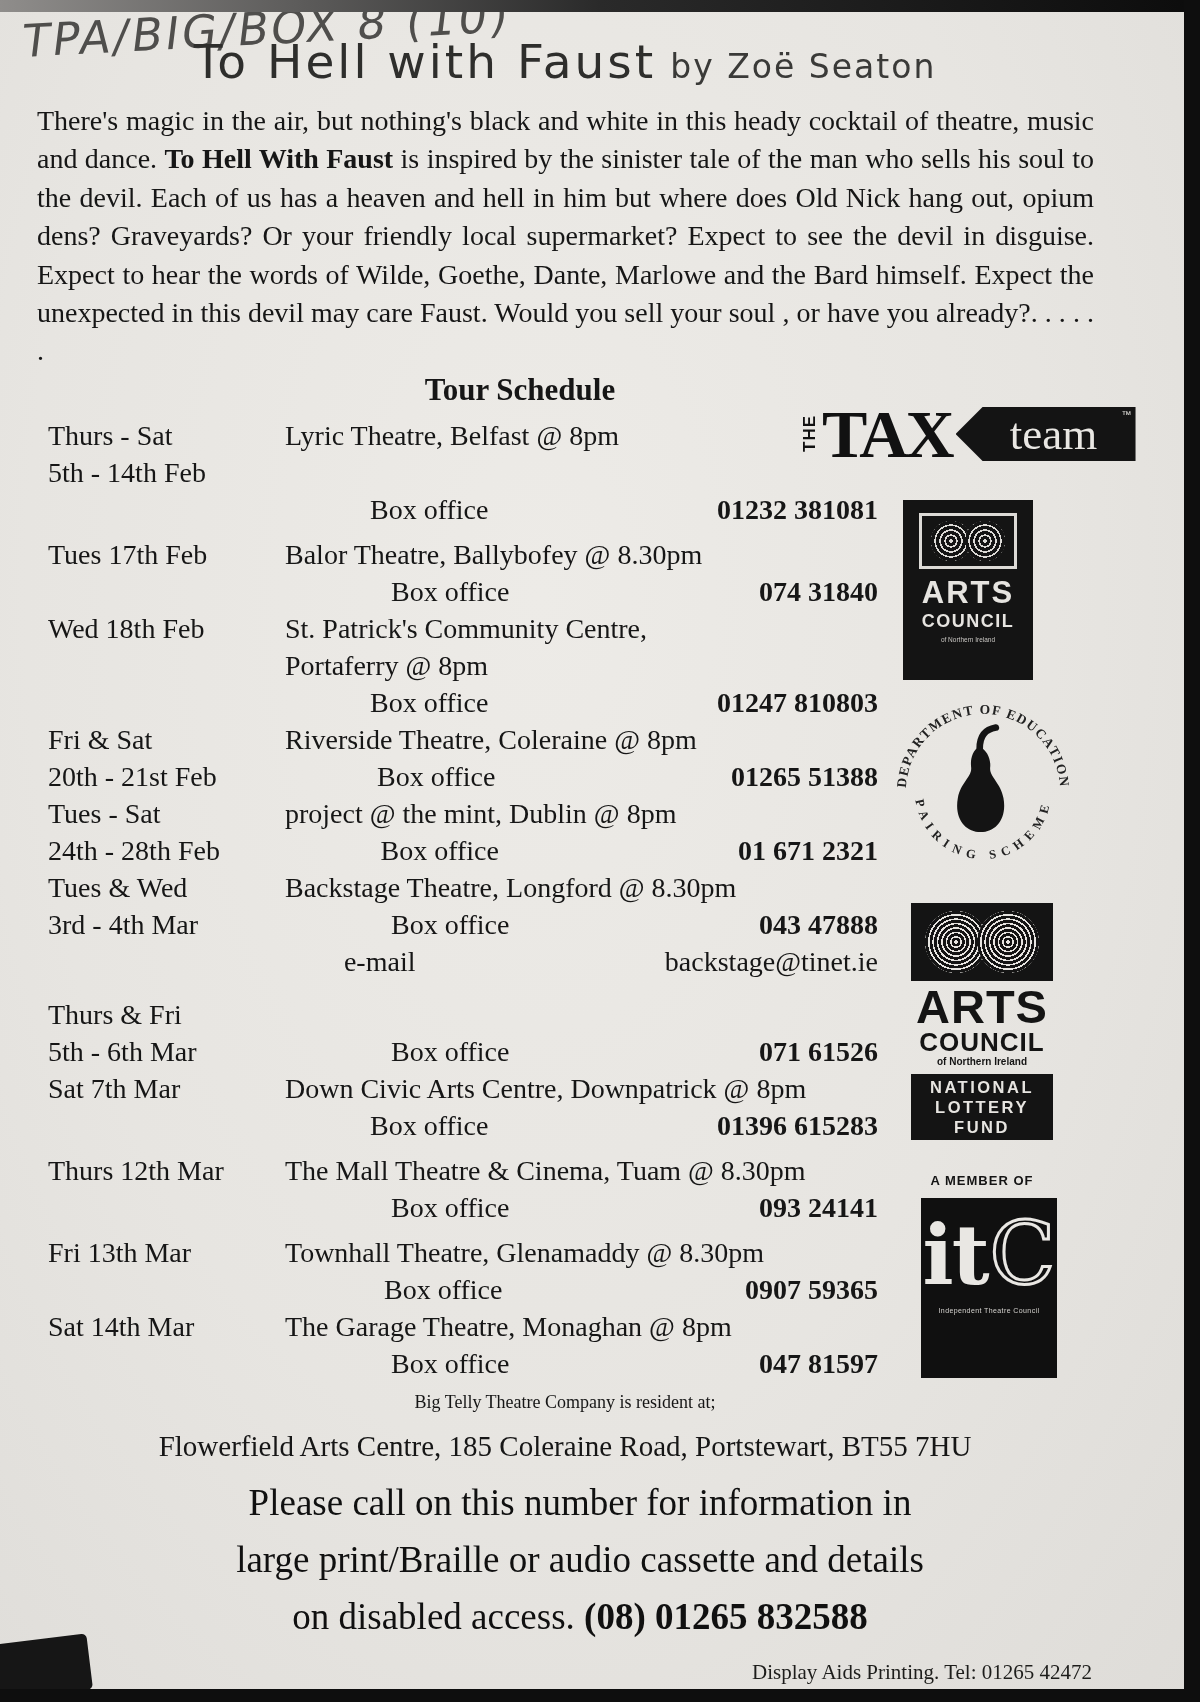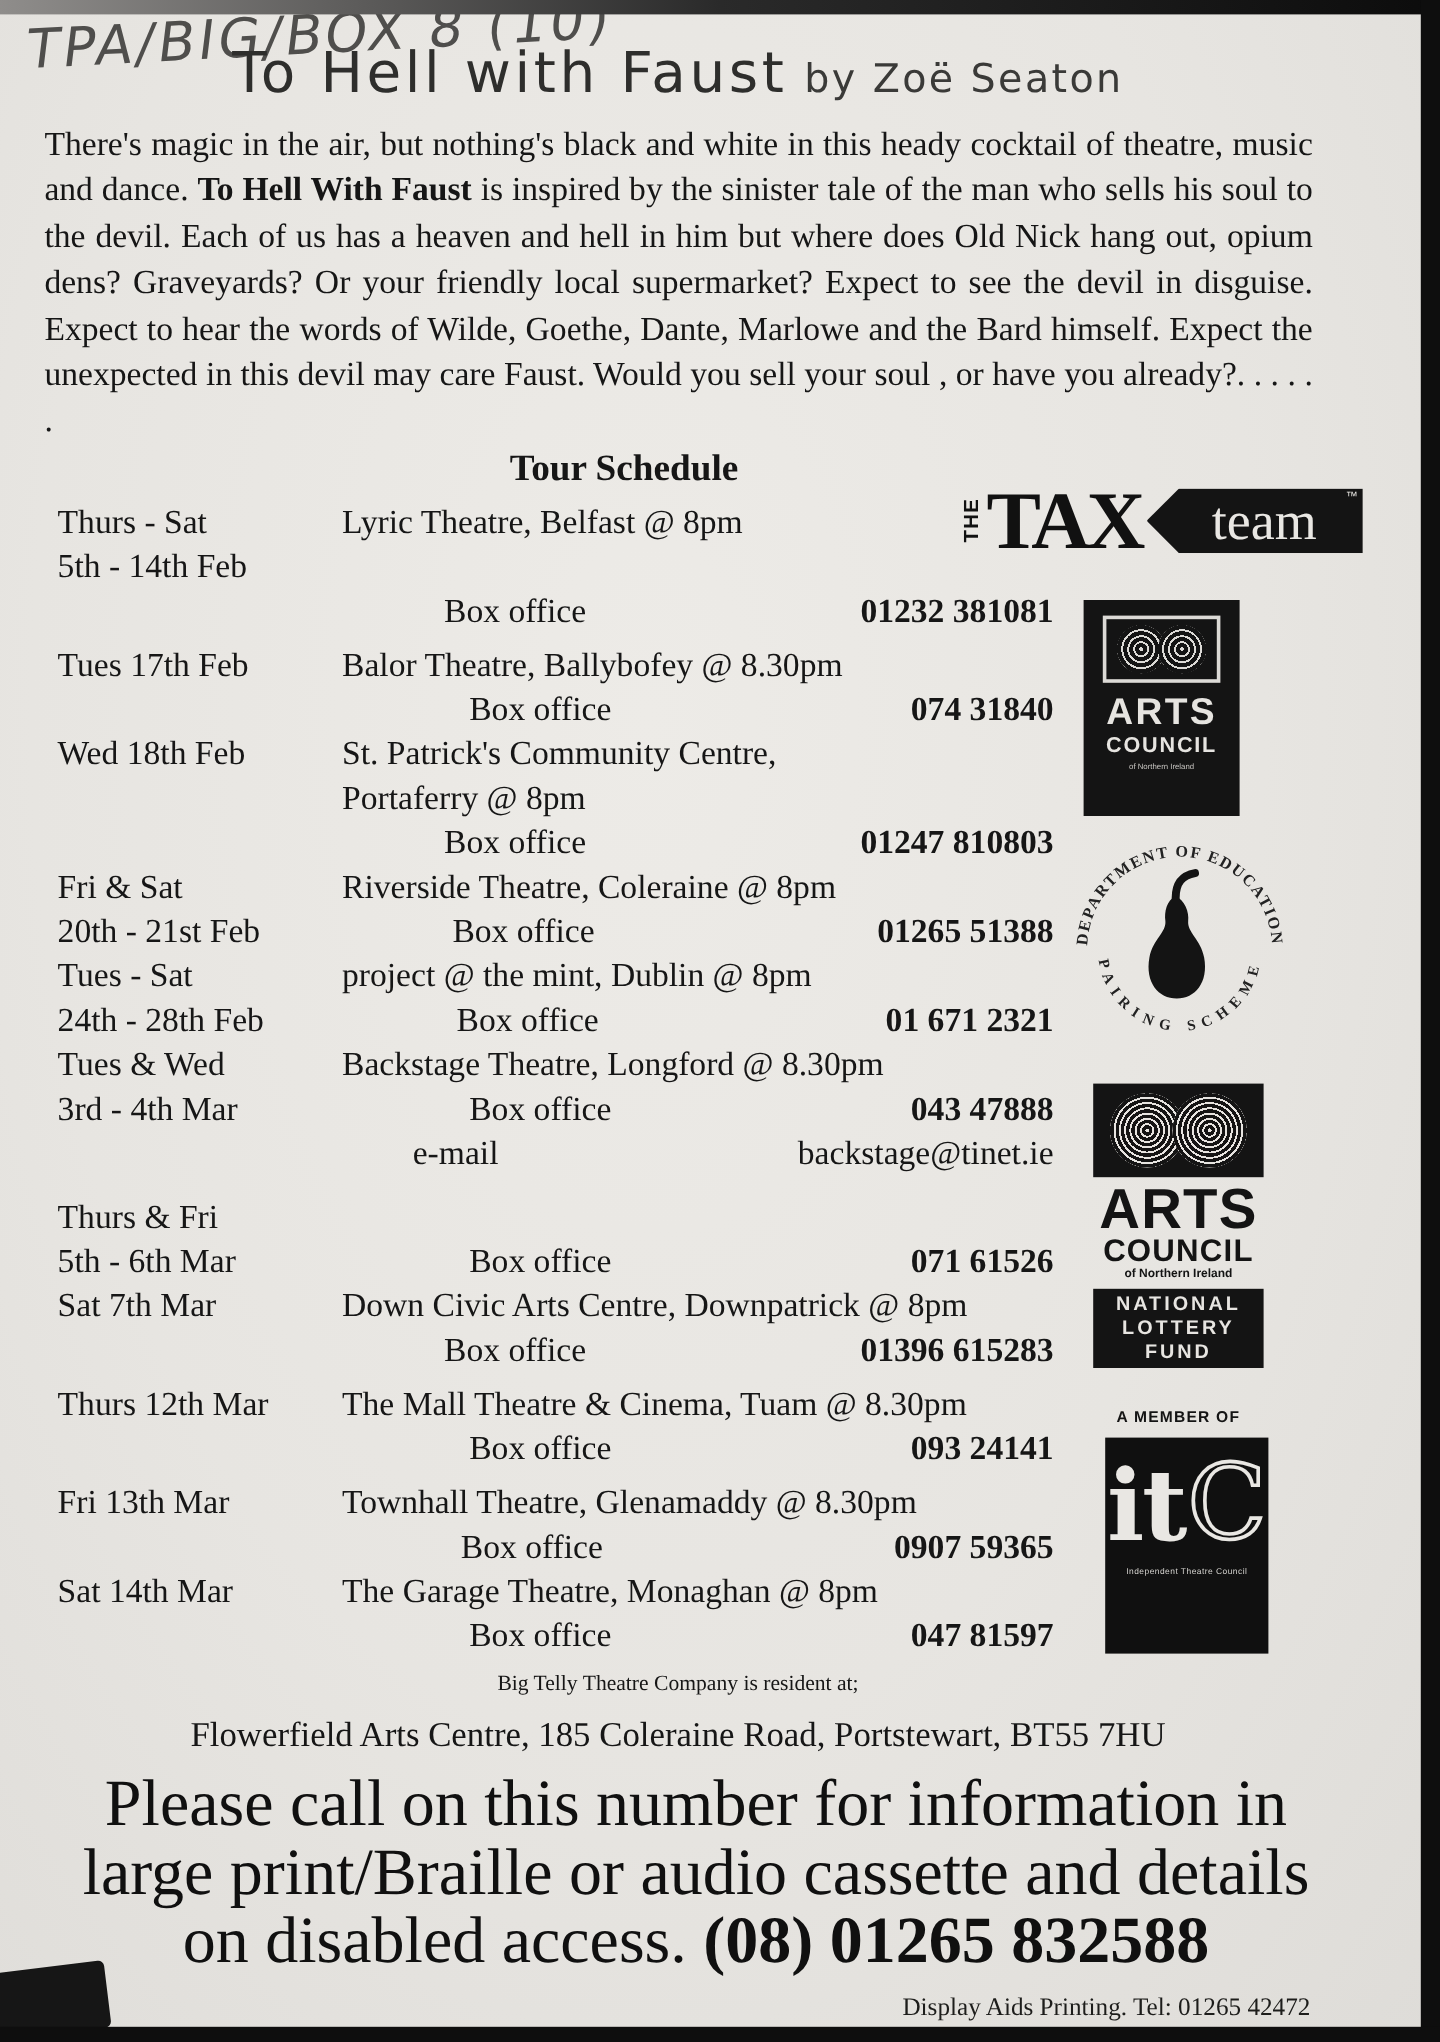--- a/index.html
+++ b/index.html
@@ -33,21 +33,21 @@
   .gap8{margin-top:8px;} .gap16{margin-top:16px;}
   .sdate{width:237px;flex:none;}
   .smain{flex:1;white-space:nowrap;}
   .slabel{width:262px;flex:none;}
   .svalue{font-weight:bold;white-space:nowrap;}
   .svalue.plain{font-weight:normal;}
   
   .resident{position:absolute;left:0;top:1392px;width:1130px;text-align:center;font-size:18px;}
   .address{position:absolute;left:0;top:1430px;width:1130px;text-align:center;font-size:29px;}
   .access{position:absolute;left:0;top:1474px;width:1160px;text-align:center;
-    font-size:55px;line-height:57px;color:#101010;}
+    font-size:37px;line-height:57px;color:#101010;}
   .access b{font-weight:bold;}
   .printer{position:absolute;left:0;top:1660px;width:1092px;text-align:right;font-size:21px;color:#1d1d1b;}
   
   .taxteam{position:absolute;left:800px;top:405px;display:flex;align-items:center;}
   .tax-the{writing-mode:vertical-rl;transform:rotate(180deg);font-family:"Liberation Sans",sans-serif;
     font-weight:bold;font-size:17px;color:#111;letter-spacing:1px;height:54px;text-align:center;}
   .tax-word{font-family:"Liberation Serif",serif;font-weight:bold;font-size:68px;line-height:58px;
     letter-spacing:-3px;color:#111;margin:0 4px 0 2px;}
   .tax-tag{position:relative;background:#141414;height:54px;width:180px;
     clip-path:polygon(0 50%,15% 0,100% 0,100% 100%,15% 100%);

